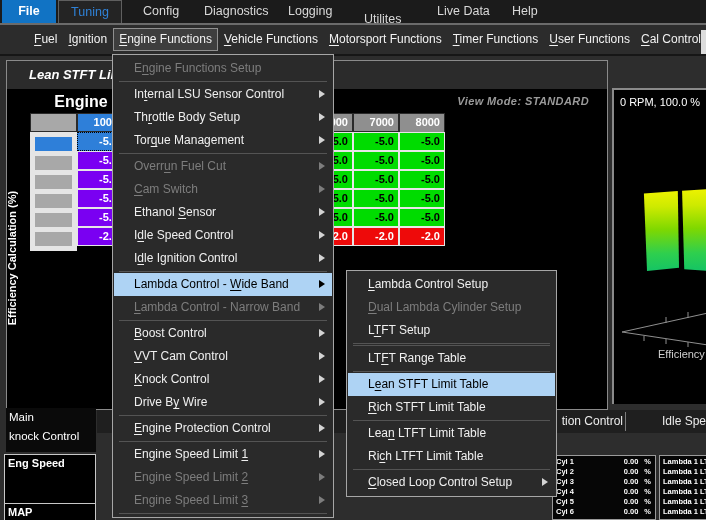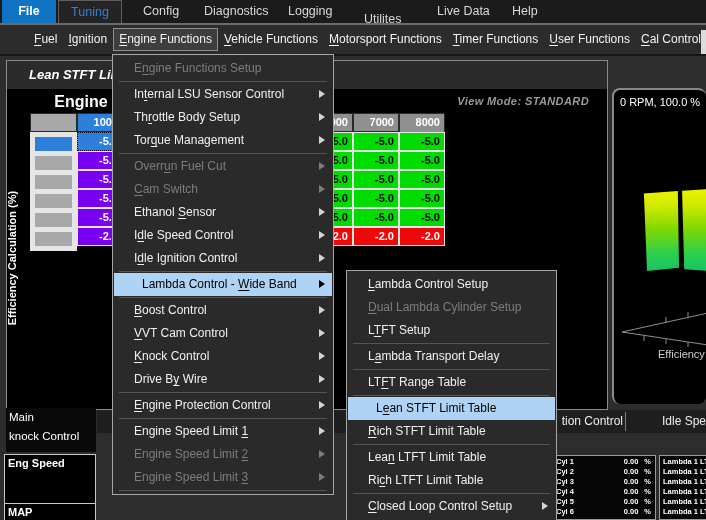--- a/index.html
+++ b/index.html
@@ -35,21 +35,21 @@
                 color:#fff;font-size:11px;font-weight:bold;transform:rotate(-90deg);white-space:nowrap;}
   .grid{position:absolute;left:23px;top:52px;}
   .cell{position:absolute;box-sizing:border-box;font-size:11px;font-weight:bold;
         border:1px solid #e6e6e6;overflow:hidden;white-space:nowrap;}
   .cell.hdr{background:#8f8f8f;color:#fff;border:1px solid #2a2a2a;text-align:right;padding:2px 4px 0 0;}
   .cell.corner{background:#a8a8a8;border:1px solid #2a2a2a;}
   .cell.rowhdr{background:#a8a8a8;color:#000;border:5px solid #e5e5e5;text-align:center;padding-top:14px;}
   .cell.val{text-align:right;padding:2px 4px 0 0;}
   
   .gwin{position:absolute;left:612px;top:88px;width:94px;height:316px;background:#000;
-        border-left:2px solid #8a8a8a;border-top:2px solid #8a8a8a;box-sizing:border-box;overflow:hidden;border-radius:8px;}
+        border-left:2px solid #8a8a8a;border-top:2px solid #8a8a8a;box-sizing:border-box;overflow:hidden;}
   .g-status{position:absolute;left:6px;top:6px;color:#fff;font-size:11px;white-space:nowrap;}
   .slab{position:absolute;background:linear-gradient(179deg,#eef200 0%,#cdea00 20%,#7fd800 48%,#2ecf4e 78%,#14c465 100%);}
   .slabA{left:26px;top:101px;width:39px;height:80px;clip-path:polygon(10% 3%,97% 0%,100% 96%,18% 100%);}
   .slabB{left:67px;top:99px;width:27px;height:82px;clip-path:polygon(4% 2%,100% 0%,100% 100%,12% 98%);}
   .g-axis-label{position:absolute;left:44px;top:258px;color:#cfcfcf;font-size:11px;white-space:nowrap;}
   
   .wb-tabs{position:absolute;left:6px;top:408px;width:90px;height:44px;background:#0a0a0a;}
   .wb-tab{height:19px;line-height:19px;color:#fff;font-size:11.5px;padding-left:3px;white-space:nowrap;}
   .gaugebox{position:absolute;left:4px;top:454px;width:92px;height:70px;background:#000;
             border:1px solid #c8c8c8;box-sizing:border-box;}
@@ -70,21 +70,21 @@
   
   .menu{position:absolute;background:#2a2a2a;border:1px solid #a6a6a6;padding:2px 0;box-sizing:border-box;}
   .menu-main{left:112px;top:54px;width:222px;}
   .menu-sub{left:346px;top:270px;width:211px;}
   .mi{position:relative;height:23px;line-height:23px;padding-left:21px;font-size:12px;color:#f0f0f0;
       white-space:nowrap;cursor:default;}
   .mi .arrow{position:absolute;right:8px;top:7px;width:0;height:0;border-top:4.5px solid transparent;
              border-bottom:4.5px solid transparent;border-left:6px solid #d4d4d4;}
   .mi.dis{color:#7d7d7d;}
   .mi.dis .arrow{border-left-color:#7d7d7d;}
-  .mi.hl{background:#aed3f4;color:#000;margin:0 1px;padding-left:28px;}
+  .mi.hl{background:#aed3f4;color:#000;margin:0 1px;padding-left:20px;}
   .mi.hl .arrow{border-left-color:#000;right:7px;}
   .msep{height:1px;background:#545454;margin:1px 6px;}
 </style>
 </head>
 <body>
 
 <div class="root">
 
   <div class="twin">
     <div class="twin-titlebar"></div>
@@ -275,39 +275,39 @@
       <div class="mi"><span>Th</span><span class="mn">r</span><span>ottle Body Setup</span><div class="arrow"></div></div>
       <div class="mi"><span>Tor</span><span class="mn">q</span><span>ue Management</span><div class="arrow"></div></div>
       <div class="msep"></div>
       <div class="mi dis"><span>Overr</span><span class="mn">u</span><span>n Fuel Cut</span><div class="arrow"></div></div>
       <div class="mi dis"><span></span><span class="mn">C</span><span>am Switch</span><div class="arrow"></div></div>
       <div class="mi"><span>Ethanol </span><span class="mn">S</span><span>ensor</span><div class="arrow"></div></div>
       <div class="mi"><span>I</span><span class="mn">d</span><span>le Speed Control</span><div class="arrow"></div></div>
       <div class="mi"><span>I</span><span class="mn">d</span><span>le Ignition Control</span><div class="arrow"></div></div>
       <div class="msep"></div>
       <div class="mi hl"><span>Lambda Control - </span><span class="mn">W</span><span>ide Band</span><div class="arrow"></div></div>
+      <div class="mi dis"><span></span><span class="mn">L</span><span>ambda Control - Narrow Band</span><div class="arrow"></div></div>
       <div class="msep"></div>
       <div class="mi"><span></span><span class="mn">B</span><span>oost Control</span><div class="arrow"></div></div>
       <div class="mi"><span></span><span class="mn">V</span><span>VT Cam Control</span><div class="arrow"></div></div>
       <div class="mi"><span></span><span class="mn">K</span><span>nock Control</span><div class="arrow"></div></div>
       <div class="mi"><span>Drive B</span><span class="mn">y</span><span> Wire</span><div class="arrow"></div></div>
       <div class="msep"></div>
       <div class="mi"><span></span><span class="mn">E</span><span>ngine Protection Control</span><div class="arrow"></div></div>
       <div class="msep"></div>
       <div class="mi"><span>Engine Speed Limit </span><span class="mn">1</span><span></span><div class="arrow"></div></div>
       <div class="mi dis"><span>Engine Speed Limit </span><span class="mn">2</span><span></span><div class="arrow"></div></div>
       <div class="mi dis"><span>Engine Speed Limit </span><span class="mn">3</span><span></span><div class="arrow"></div></div>
       <div class="msep"></div>
     </div>
   <div class="menu menu-sub" id="menuSub">
       <div class="mi"><span></span><span class="mn">L</span><span>ambda Control Setup</span></div>
       <div class="mi dis"><span></span><span class="mn">D</span><span>ual Lambda Cylinder Setup</span></div>
       <div class="mi"><span>L</span><span class="mn">T</span><span>FT Setup</span></div>
       <div class="msep"></div>
-      <div class="mi"><span>L</span><span class="mn">a</span><span>mbda Transport Delay</span></div>
       <div class="msep"></div>
       <div class="mi"><span>LT</span><span class="mn">F</span><span>T Range Table</span></div>
       <div class="msep"></div>
       <div class="mi hl"><span>L</span><span class="mn">e</span><span>an STFT Limit Table</span></div>
       <div class="mi"><span></span><span class="mn">R</span><span>ich STFT Limit Table</span></div>
       <div class="msep"></div>
       <div class="mi"><span>Lea</span><span class="mn">n</span><span> LTFT Limit Table</span></div>
       <div class="mi"><span>Ri</span><span class="mn">c</span><span>h LTFT Limit Table</span></div>
       <div class="msep"></div>
       <div class="mi"><span></span><span class="mn">C</span><span>losed Loop Control Setup</span><div class="arrow"></div></div>

